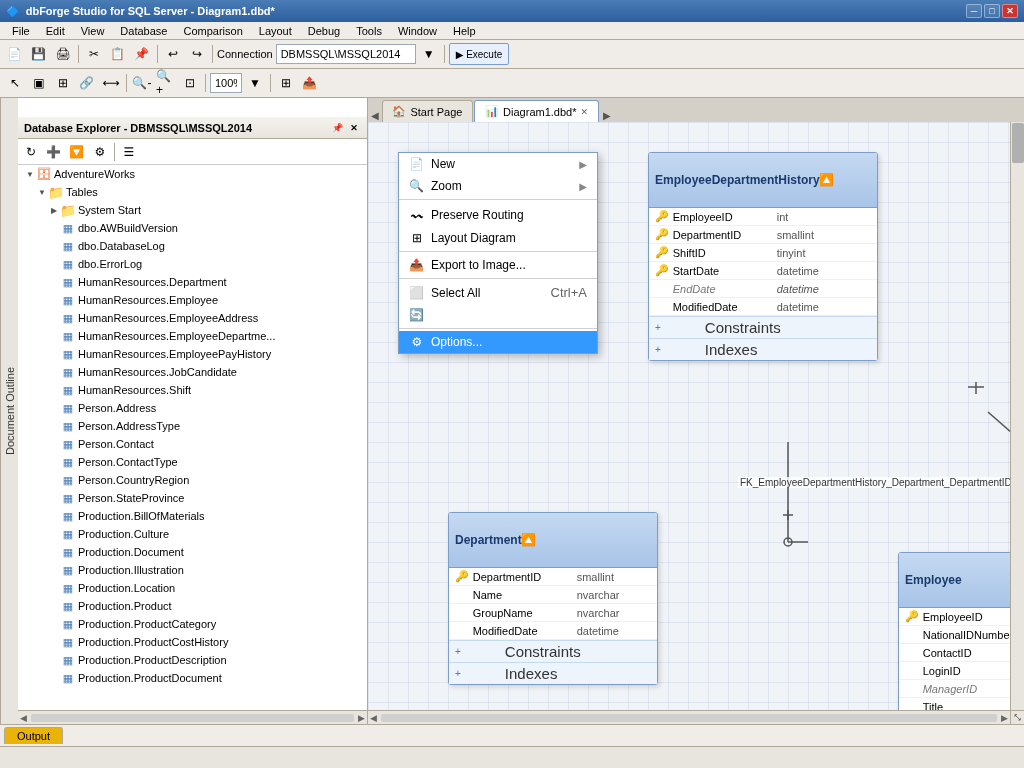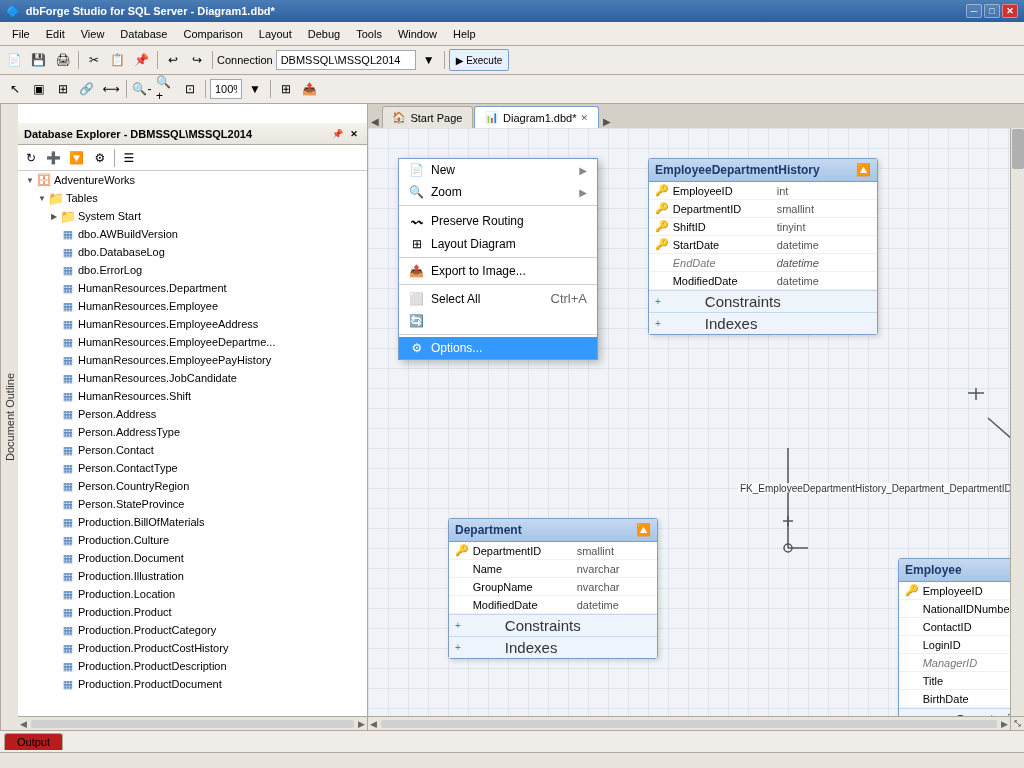--- a/index.html
+++ b/index.html
@@ -13,21 +13,21 @@
       color: white; font-size: 11px; font-weight: bold;
       padding: 0 6px;
       justify-content: space-between;
     }
     .title-bar-left { display: flex; align-items: center; gap: 6px; }
     .title-bar-btns { display: flex; gap: 2px; }
     .tbtn { width: 16px; height: 14px; border: 1px solid rgba(255,255,255,0.4); border-radius: 2px; display: flex; align-items: center; justify-content: center; font-size: 9px; color: white; cursor: pointer; background: rgba(255,255,255,0.1); }
 
     
     .menu-bar {
-      height: 24px;
+      height: 18px;
       background: #f0ede8;
       display: flex; align-items: center;
       border-bottom: 1px solid #b0a898;
       padding: 0 4px;
       font-size: 11px;
     }
     .menu-item { padding: 2px 8px; cursor: pointer; }
 
     
     .toolbar-area {
@@ -156,25 +156,25 @@
       position: absolute;
       background: white;
       border: 1px solid #7b9dc7;
       border-radius: 3px;
       min-width: 200px;
       box-shadow: 2px 2px 5px rgba(0,0,0,0.15);
       font-size: 11px;
     }
     .db-table-header {
       background: linear-gradient(to bottom, #c5d9f1, #a8c4e8);
-      padding: 4px 6px;
+      padding: 20px 6px;
       font-weight: bold;
       font-size: 12px;
       color: #1a3a6e;
-      display: flex; align-items: center; justify-content: space-between;
+      display: flex; align-items: center; 
       border-bottom: 1px solid #7b9dc7;
       border-radius: 3px 3px 0 0;
     }
     .db-table-row {
       display: flex; align-items: center;
       padding: 2px 6px;
       gap: 4px;
       border-bottom: 1px solid #f0f0f0;
     }
     .db-table-row.italic { font-style: italic; color: #777; }
@@ -215,21 +215,21 @@
       height: 22px;
       background: #f0ede8;
       border-top: 1px solid #b0a898;
       display: flex; align-items: center;
       padding: 0 4px;
       font-size: 11px;
     }
     .output-tab {
       padding: 2px 12px;
       border: 1px solid #b0a898;
-      background: #b91c1c;
+      background: #eab308;
       border-bottom: none;
       cursor: pointer;
       font-size: 11px;
       border-radius: 3px 3px 0 0;
     }
 
     
     .scrollbar-v {
       position: absolute; right: 0; top: 0;
       width: 14px; height: 100%;

